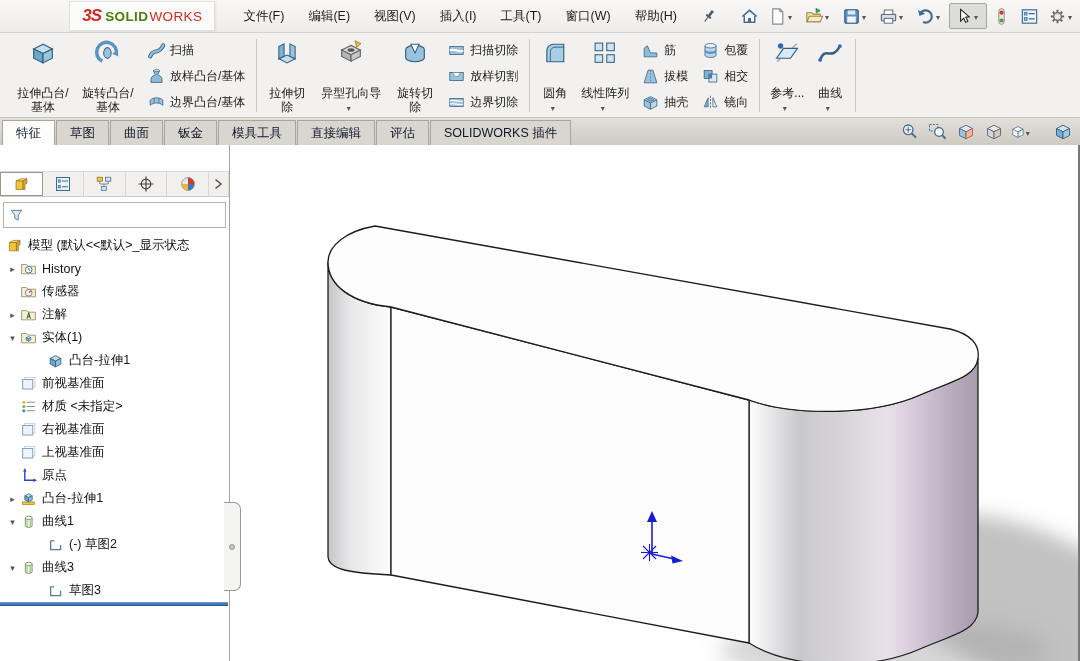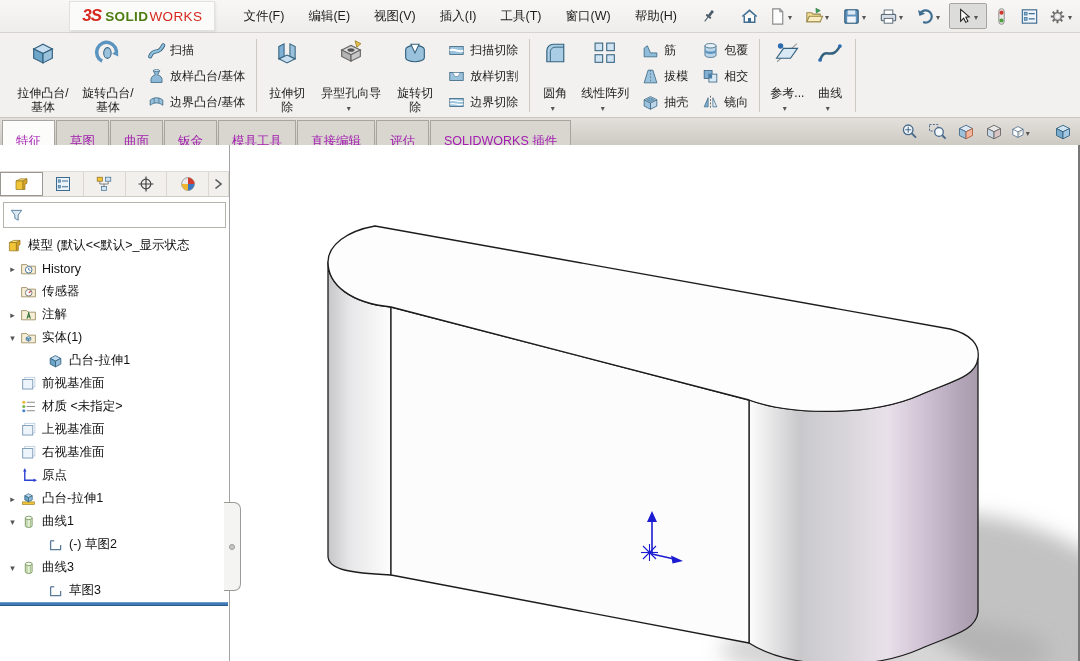--- a/index.html
+++ b/index.html
@@ -31,21 +31,21 @@
   .btn-lg .ic { width:30px; height:28px; }
   .btn-lg .lbl { margin-top:19px; font-size:12px; line-height:1.18; text-align:center; word-break:break-all; color:#1c1c1c; }
   .w40 { width:40px; } .w52 { width:54px; } .w64 { width:66px; }
   .smallcol { display:flex; flex-direction:column; justify-content:center; gap:1px; height:80px; }
   .btn-sm { display:flex; align-items:center; gap:4px; height:25px; padding:0 4px; border-radius:2px; color:#1c1c1c; }
   .btn-sm .ics { width:19px; height:19px; }
   .btn-sm .lbl2 { font-size:12px; white-space:nowrap; }
 
   
   .tabstrip { height:27px; background:linear-gradient(#e3e0db,#cdcac4); display:flex; align-items:flex-end; }
-  .tab { height:25px; line-height:24px; padding:8px 13px; font-size:12.5px; color:#a21caf; background:#d9d6d0; border:1px solid #a8a5a0; border-bottom:none; margin-right:1px; white-space:nowrap; }
+  .tab { height:25px; line-height:24px; padding:0 13px; font-size:12.5px; color:#0f172a; background:#d9d6d0; border:1px solid #a8a5a0; border-bottom:none; margin-right:1px; white-space:nowrap; }
   .tab.active { background:#fcfcfb; }
   .headsup { margin-left:auto; margin-right:6px; display:flex; align-items:center; gap:5px; height:27px; }
   .hbtn { width:23px; height:23px; display:flex; align-items:center; justify-content:center; }
   .hbtn svg { width:20px; height:20px; }
   .hgap { width:8px; }
 
   
   .content { position:relative; height:516px; display:flex; }
   .sidepanel { width:230px; background:#fff; border-right:1px solid #a3a3a3; display:flex; flex-direction:column; }
   .panel-gap { height:26px; }
@@ -752,28 +752,28 @@
             <svg class="ticon">
               <use href="#t-material"></use>
             </svg>
             <span class="tlbl">材质 &lt;未指定&gt;</span>
           </div>
         <div class="trow">
             <span class="arr"></span>
             <svg class="ticon">
               <use href="#t-plane"></use>
             </svg>
+            <span class="tlbl">右视基准面</span>
+          </div>
+        <div class="trow">
+            <span class="arr"></span>
+            <svg class="ticon">
+              <use href="#t-plane"></use>
+            </svg>
             <span class="tlbl">上视基准面</span>
-          </div>
-        <div class="trow">
-            <span class="arr"></span>
-            <svg class="ticon">
-              <use href="#t-plane"></use>
-            </svg>
-            <span class="tlbl">右视基准面</span>
           </div>
         <div class="trow">
             <span class="arr"></span>
             <svg class="ticon">
               <use href="#t-origin"></use>
             </svg>
             <span class="tlbl">原点</span>
           </div>
         <div class="trow">
             <span class="arr">▸</span>

